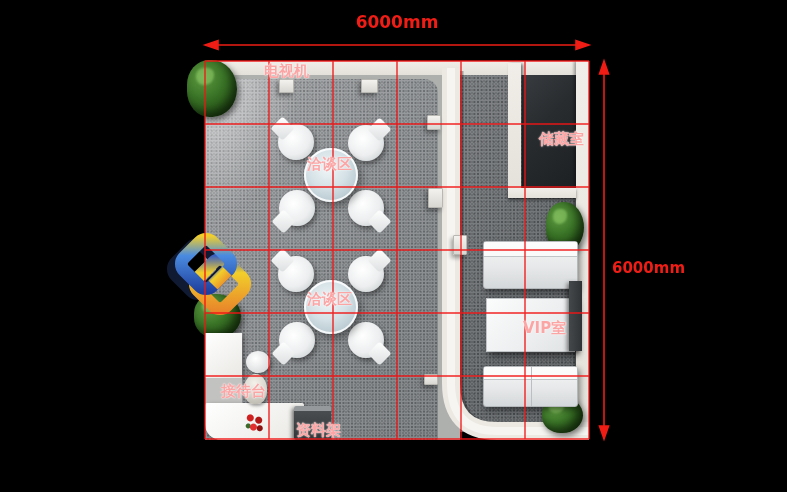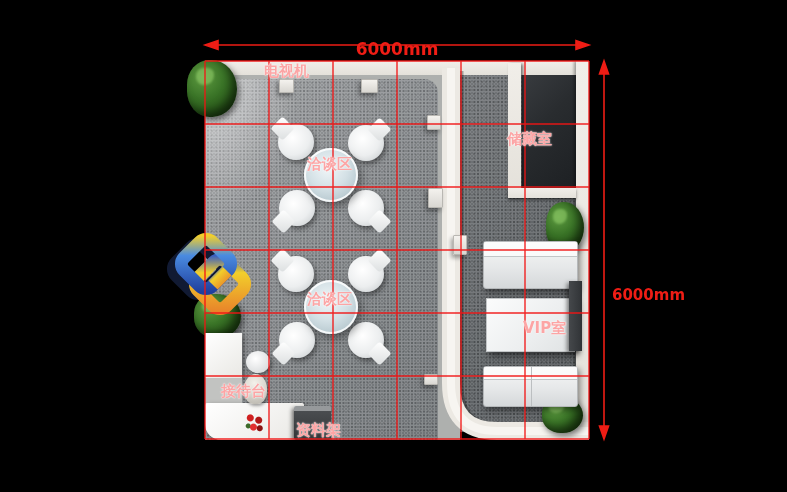--- a/index.html
+++ b/index.html
@@ -84,26 +84,26 @@
   
   .wm-cn{left:292px;top:218px;font-size:54px;font-weight:bold;letter-spacing:12px;white-space:nowrap;
     color:rgba(38,44,54,.52);text-shadow:2px 2px 1px rgba(208,212,216,.45),-1px -1px 1px rgba(0,0,0,.35);}
   .wm-en{left:295px;top:263px;font-size:29px;font-weight:bold;letter-spacing:1px;white-space:nowrap;
     color:rgba(168,173,178,.60);text-shadow:1px 2px 2px rgba(35,40,46,.55);}
 
   
   .overlay{left:0;top:0;z-index:50;}
   .lbl{z-index:60;color:#fca5a5;font-weight:bold;font-size:15px;line-height:1.1;white-space:nowrap;
     text-shadow:0 0 2px rgba(255,255,255,.85),0 0 1px rgba(255,255,255,.9);}
-  .dim{z-index:60;color:#ef1d15;font-weight:bold;white-space:nowrap;margin-top:27px;}
+  .dim{z-index:60;color:#ef1d15;font-weight:bold;white-space:nowrap;}
   .dim-top{left:337px;top:12px;width:120px;text-align:center;font-size:17px;}
   .dim-right{left:612px;top:259px;font-size:15px;}
 
   .l-tv{left:264px;top:63px;} .l-m1{left:307px;top:156px;} .l-m2{left:307px;top:291px;}
-  .l-storage{left:507px;top:131px;} .l-vip{left:523px;top:320px;}
+  .l-storage{left:539px;top:131px;} .l-vip{left:523px;top:320px;}
   .l-reception{left:201px;top:383px;padding-left:20px;} .l-rack{left:296px;top:422px;}
 
   .z1{z-index:1}.z2{z-index:2}.z3{z-index:3}.z4{z-index:4}
 </style>
 </head>
 <body>
 
 <div class="scene">
 
   <div class="underlay z1"></div>

